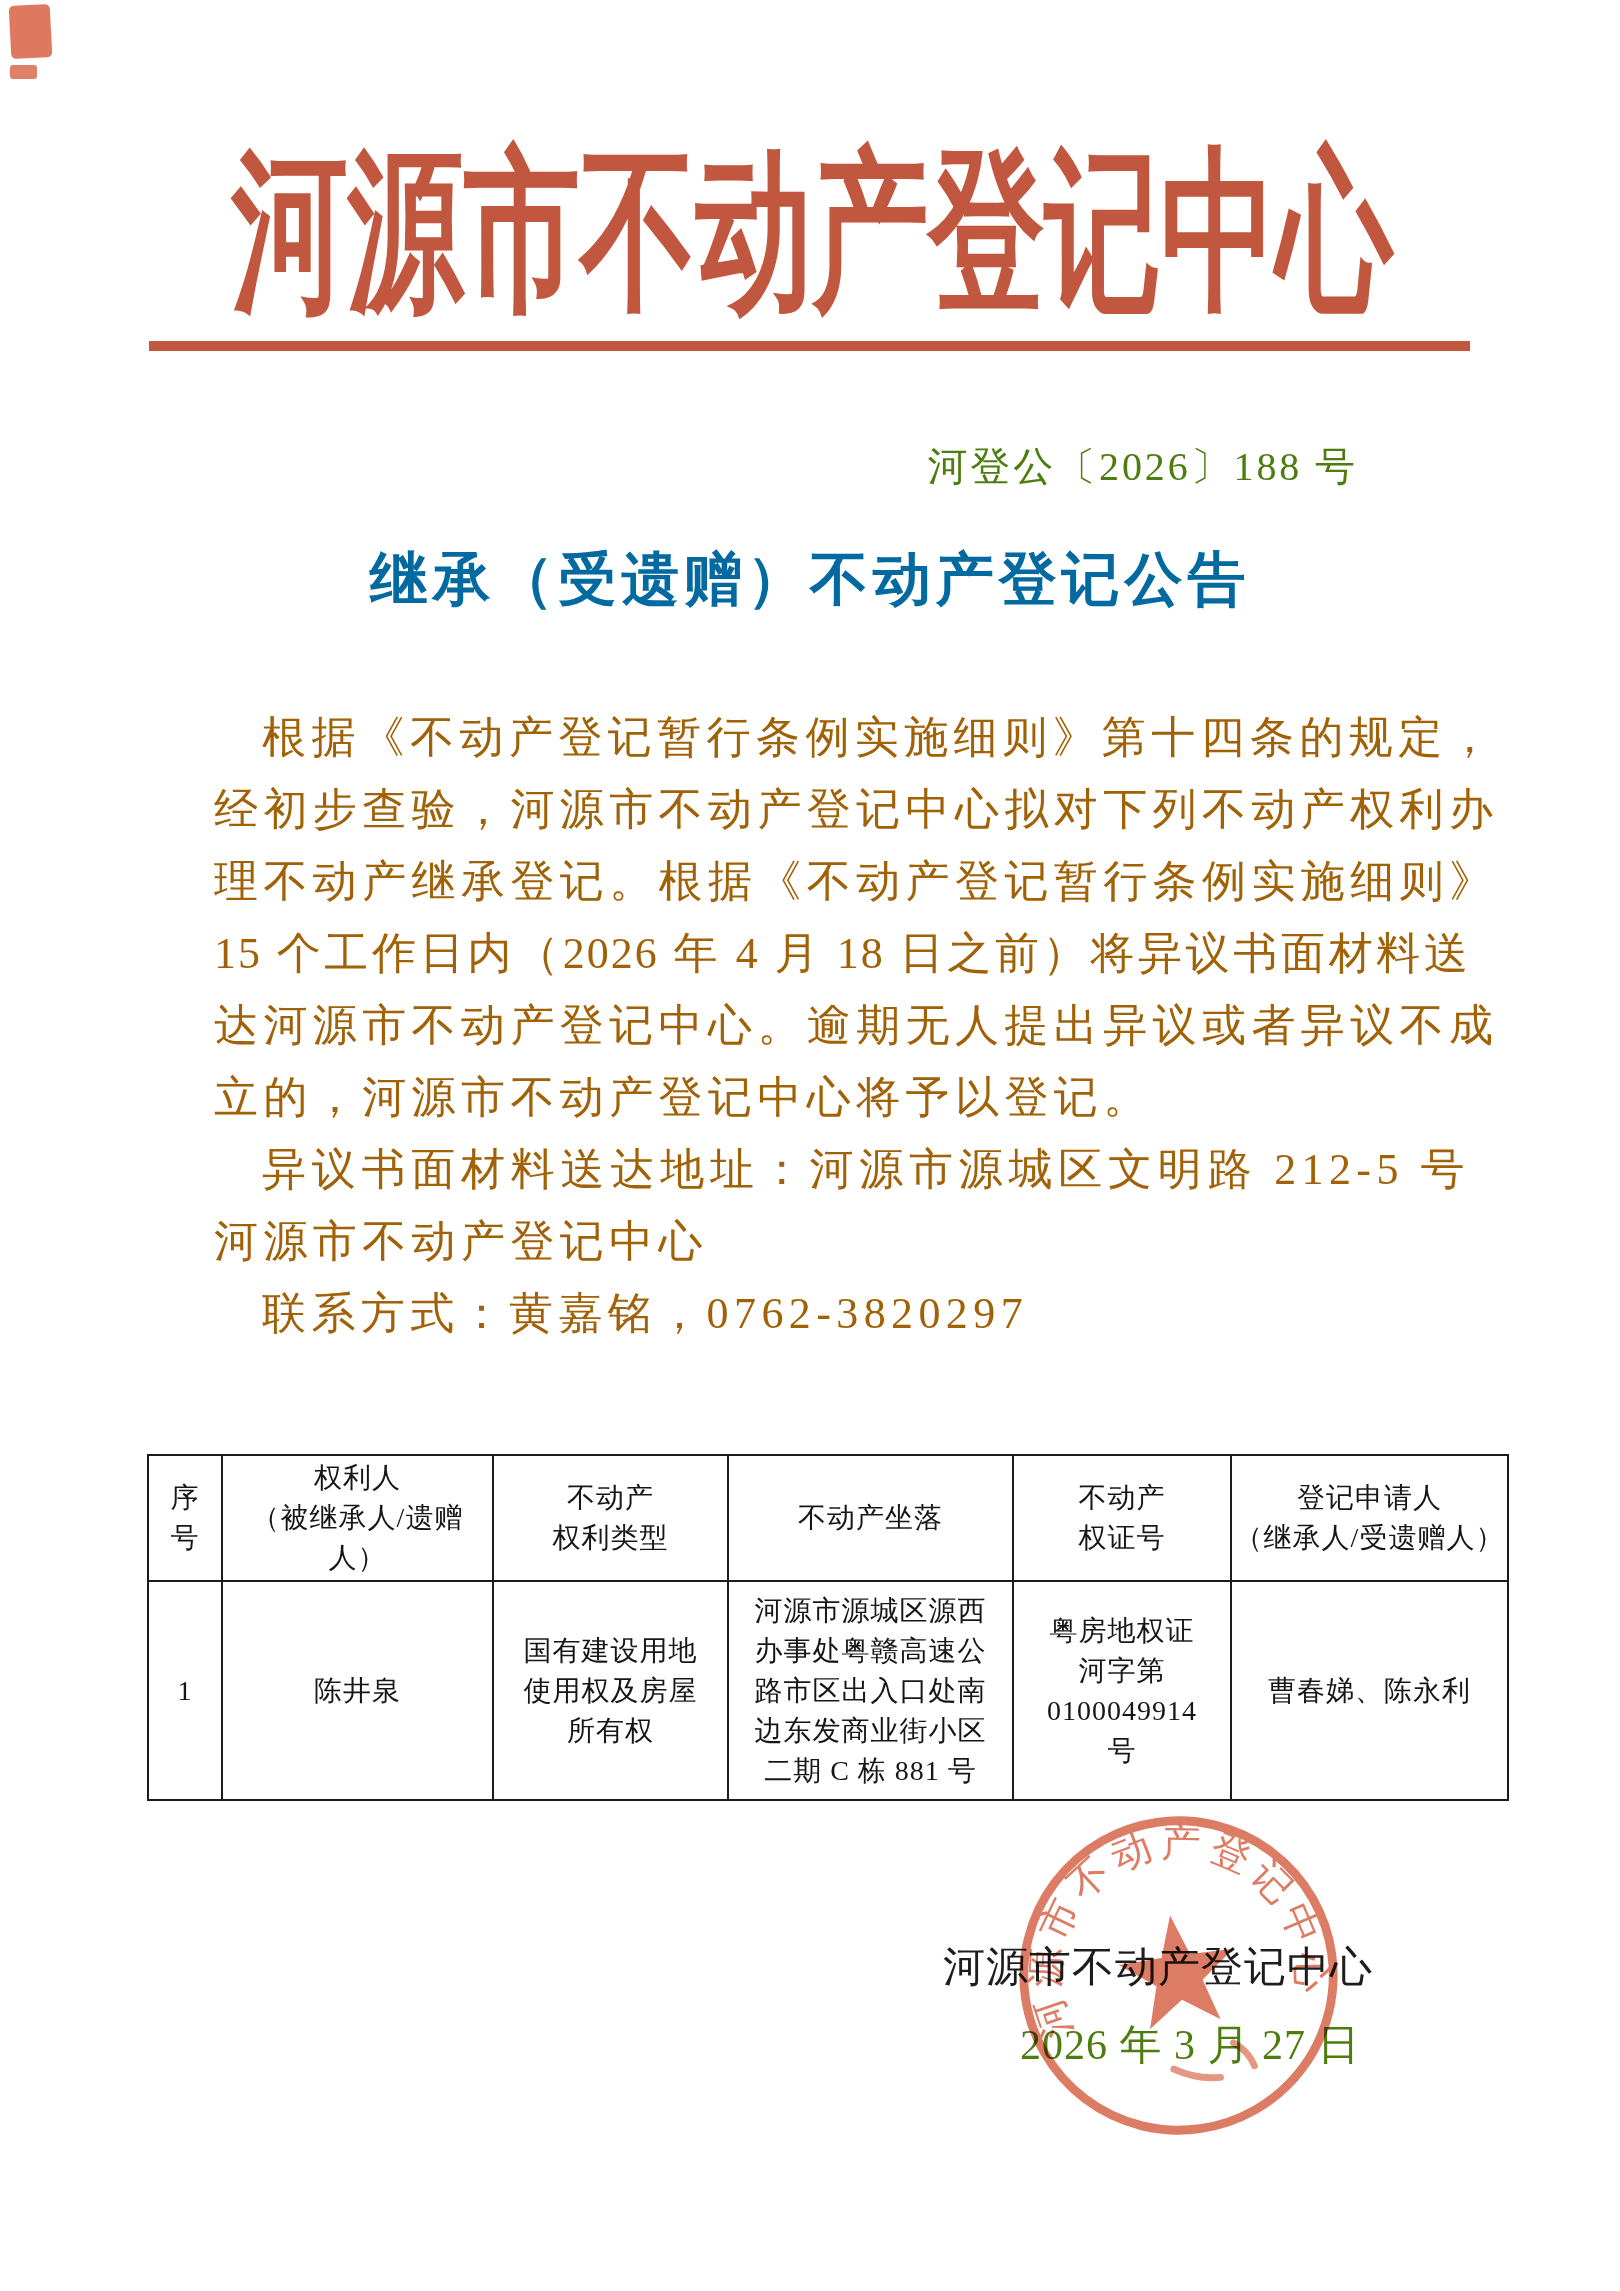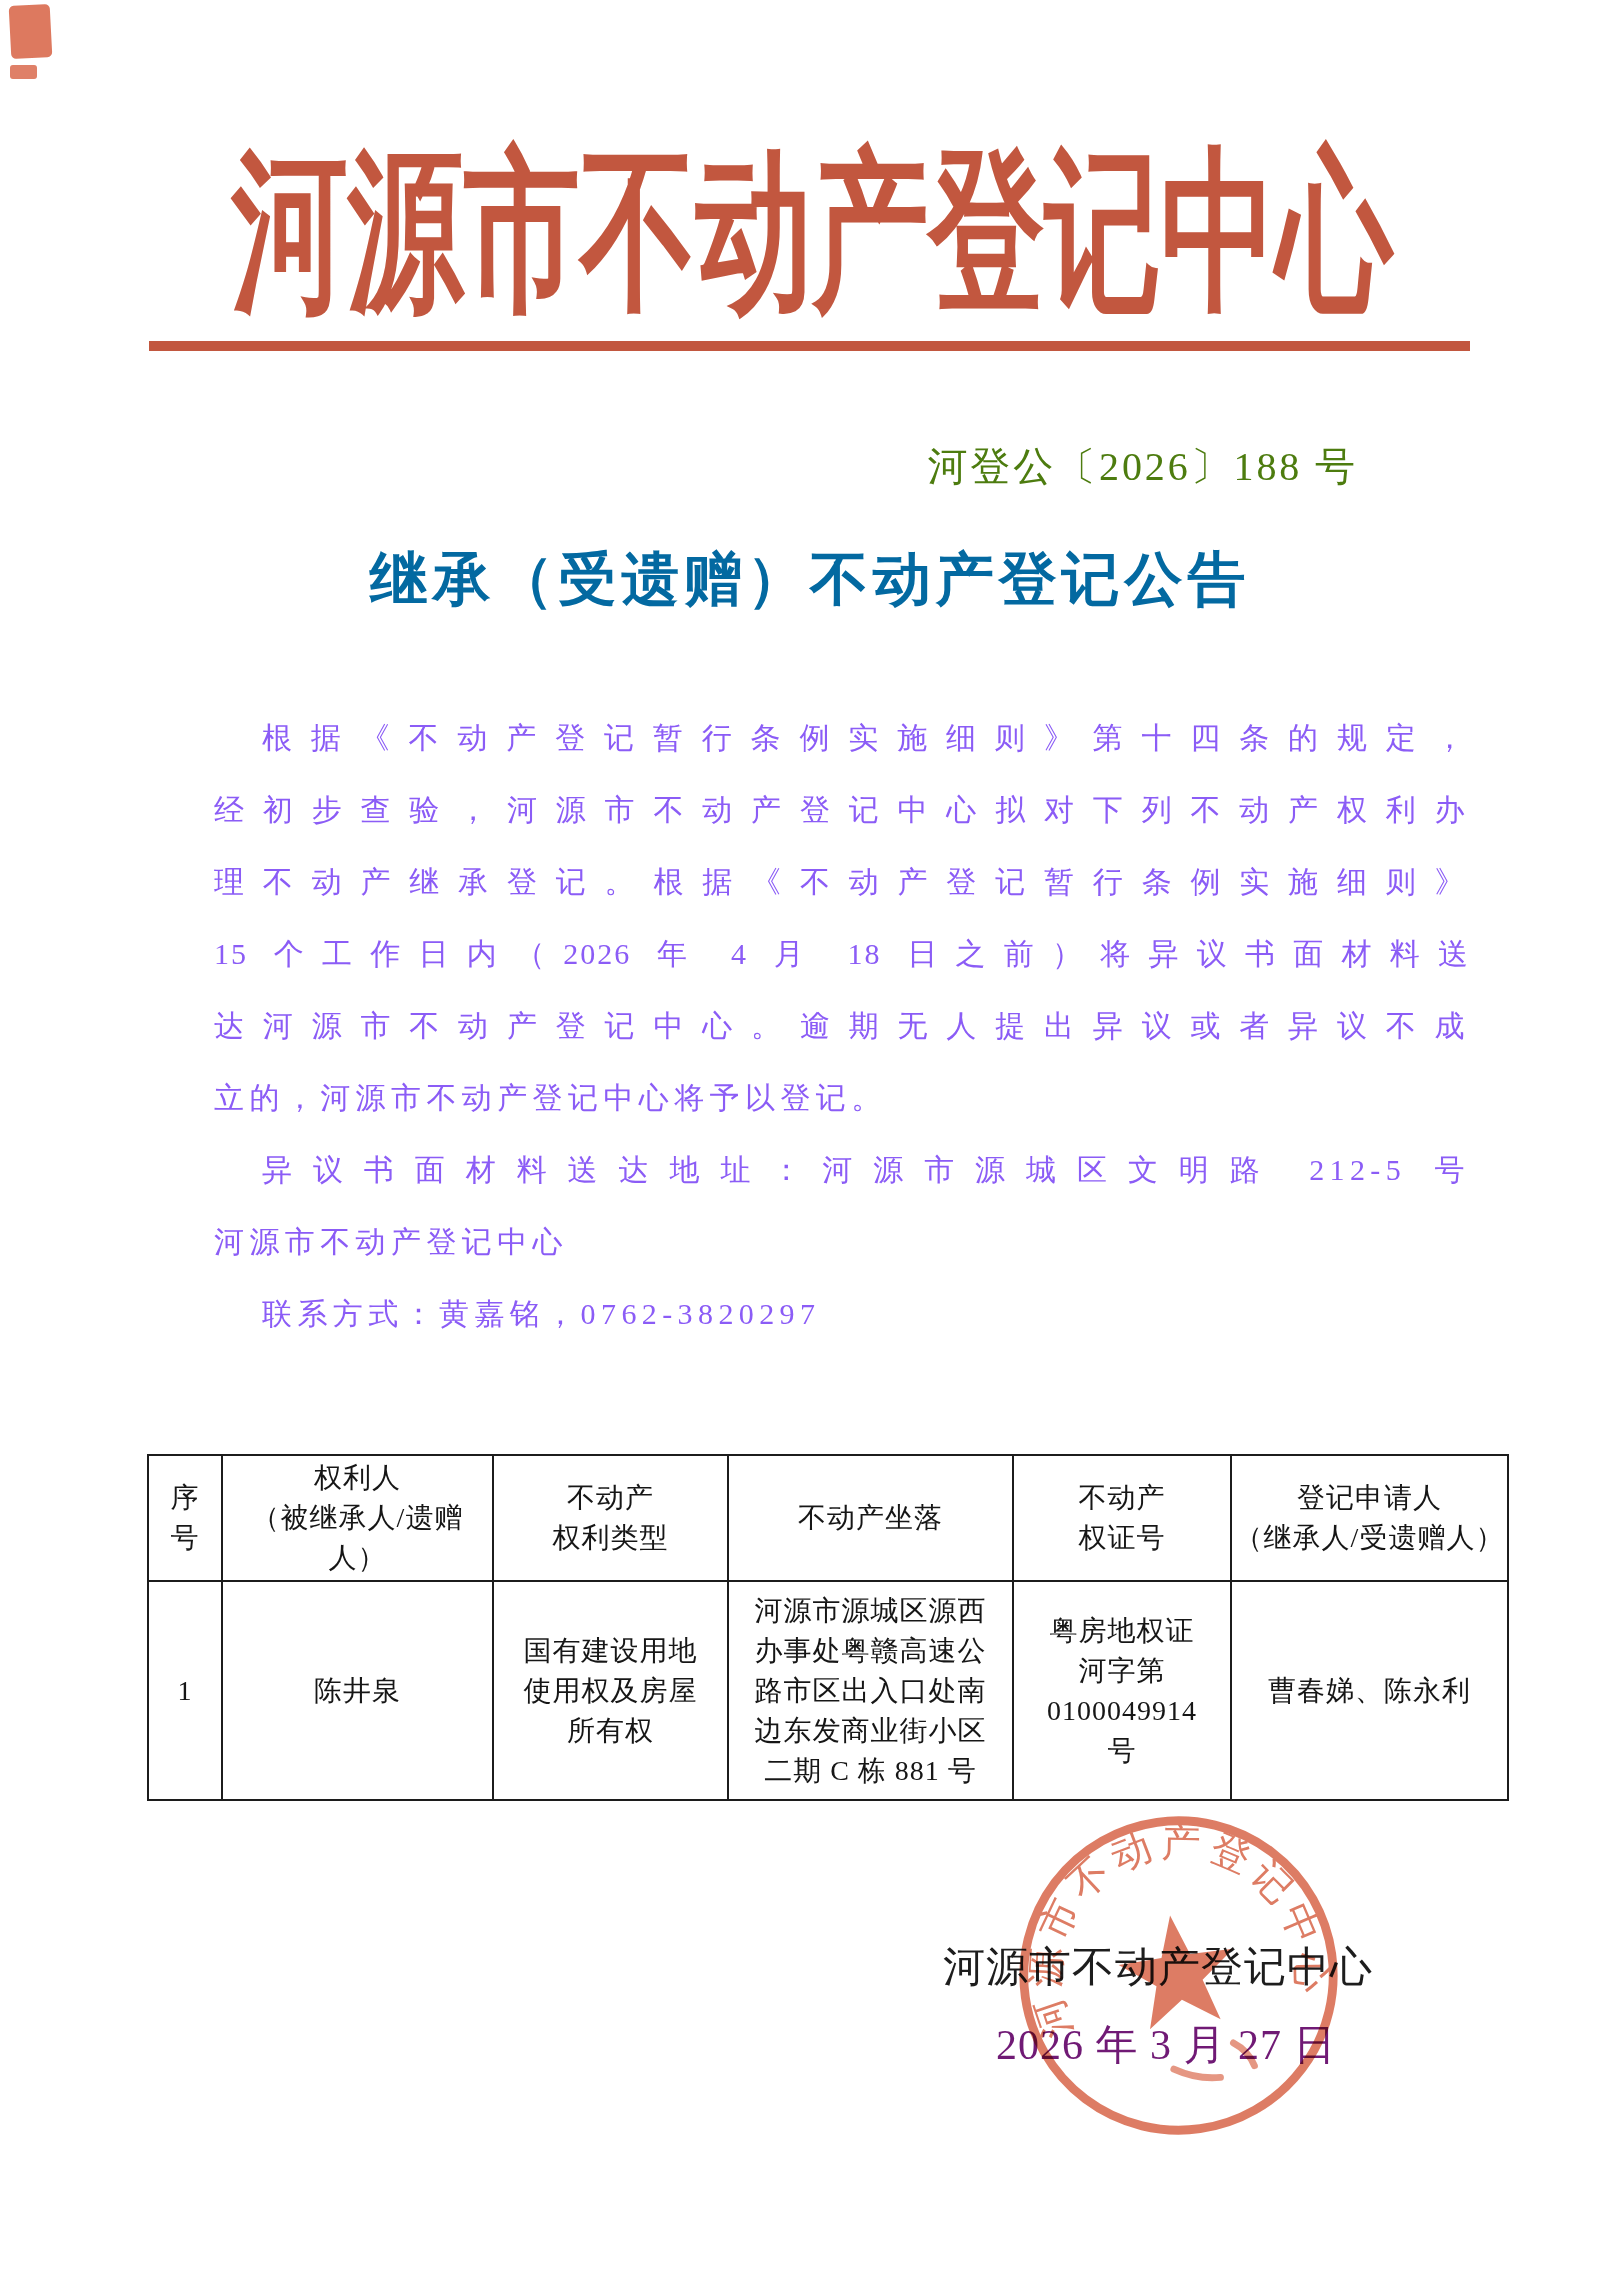--- a/index.html
+++ b/index.html
@@ -26,42 +26,42 @@
   }
   .red-line{position:absolute;left:149px;top:341px;width:1321px;height:9.8px;background:var(--red);}
   .doc-number{
     position:absolute;top:439px;left:0;width:1358px;text-align:right;
     font-size:40px;letter-spacing:2.9px;color:#4d7c0f;white-space:nowrap;
   }
   .notice-title{
     position:absolute;top:541px;left:0;width:1620px;text-align:center;
     font-size:58px;font-weight:bold;letter-spacing:4.9px;color:#0369a1;white-space:nowrap;
   }
-  .body-block{position:absolute;top:702px;left:214px;width:1256px;font-size:30px;color:#8b5cf6;}
+  .body-block{position:absolute;top:702px;left:214px;width:1256px;font-size:44px;color:#a16207;}
   .bline{height:72px;line-height:72px;letter-spacing:5.4px;white-space:nowrap;}
   .fill{text-align:justify;text-align-last:justify;}
   .ind{text-indent:48px;}
   .tight0{letter-spacing:2px;}
   
   table.registry{
     position:absolute;left:147px;top:1454px;width:1359px;
     border-collapse:collapse;table-layout:fixed;
     font-size:28px;color:#161616;
   }
   table.registry,table.registry th,table.registry td{border:2px solid #1c1c1c;}
   table.registry{border-width:2.9px;}
   table.registry th,table.registry td{
     font-weight:normal;text-align:center;vertical-align:middle;
     white-space:pre-line;line-height:40px;padding:2px;letter-spacing:1px;
   }
   tr.hdr{height:124px;} tr.datarow{height:219px;}
   .tight{letter-spacing:-2px;}
   
   .signer{position:absolute;left:943px;top:1939px;font-size:42px;letter-spacing:1px;color:#1d1d1d;white-space:nowrap;}
-  .sign-date{position:absolute;left:996px;top:2017px;font-size:42px;letter-spacing:1px;color:#701a75;white-space:nowrap;}
+  .sign-date{position:absolute;left:1020px;top:2017px;font-size:42px;letter-spacing:1px;color:#4d7c0f;white-space:nowrap;}
   .seal{position:absolute;left:1014px;top:1811px;width:329px;height:329px;mix-blend-mode:multiply;opacity:.88;}
   .seal-ring{fill:none;stroke:var(--seal-red);stroke-width:9px;}
   .seal-star{fill:var(--seal-red);}
   .seal-arc-text{fill:var(--seal-red);font-size:40px;font-family:"Liberation Serif","DejaVu Serif",serif;}
   .seal-stroke{fill:none;stroke:var(--seal-red);stroke-width:7px;opacity:.8;stroke-linecap:round;}
 </style>
 </head>
 <body>
 
 <div id="page">

